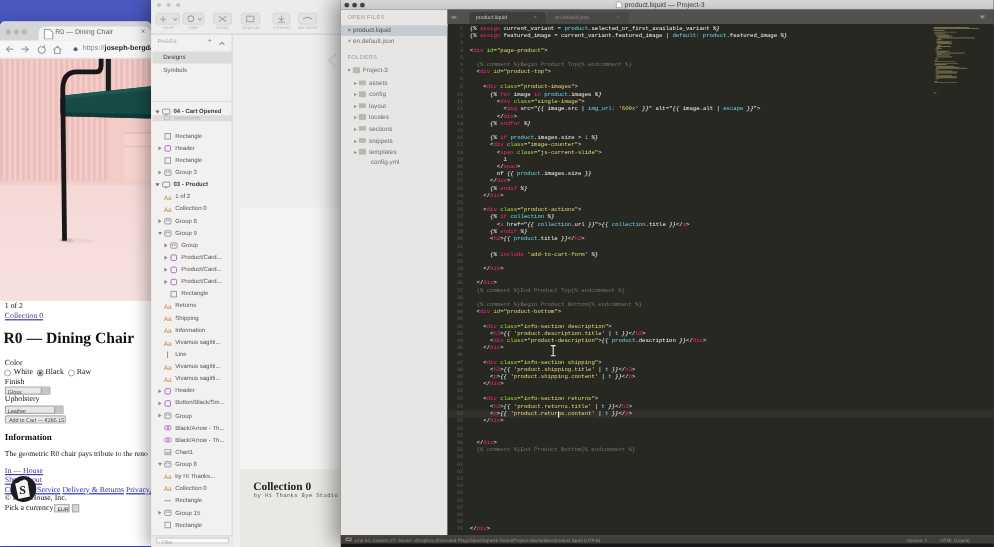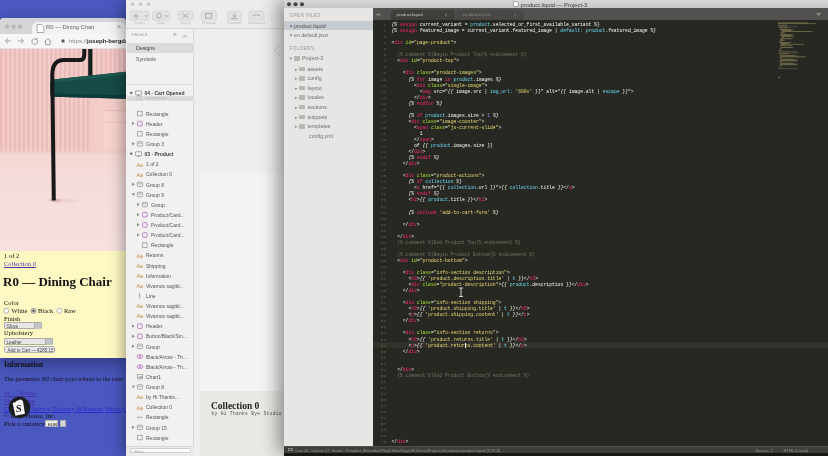--- a/index.html
+++ b/index.html
@@ -2,21 +2,21 @@
 <html><head><meta charset="utf-8"><style>
 *{margin:0;padding:0;box-sizing:border-box}
 html,body{width:828px;height:456px;overflow:hidden;background:#4a58c0;font-family:"Liberation Sans",sans-serif}
 .abs{position:absolute}
 .sbrow{position:absolute;font-size:5.3px;color:#6e6e6e;white-space:nowrap}
 .tri{color:#8f8f8f;font-size:5px;margin-right:1.5px}
 .fold{display:inline-block;width:6px;height:4.5px;background:#b9b7b4;border-radius:0.8px;margin-right:2.5px;vertical-align:-0.5px}
 </style></head>
 <body>
 
-<div class="abs" id="browser" style="left:0;top:18px;width:126px;height:340px;background:#fef9c3;border-radius:4px 4px 0 0;box-shadow:0 6px 18px rgba(0,0,0,.35)">
+<div class="abs" id="browser" style="left:0;top:18px;width:126px;height:437px;background:#ffffff;border-radius:4px 4px 0 0;box-shadow:0 6px 18px rgba(0,0,0,.35)">
 
   <div class="abs" style="left:0;top:0;width:126px;height:16.4px;background:#d4d5d7;border-radius:4px 4px 0 0"></div>
   <svg class="abs" style="left:0;top:0" width="126" height="17">
     <circle cx="7" cy="8.6" r="2.2" fill="#b9b6ba"></circle>
       <circle cx="13.6" cy="8.6" r="2.2" fill="#b9b6ba"></circle>
       <circle cx="20.2" cy="8.6" r="2.2" fill="#b9b6ba"></circle>
   </svg>
   <div class="abs" style="left:31.5px;top:3.6px;width:94.5px;height:12.8px;background:#f3f2f2;border-radius:6px 6px 0 0"></div>
   <svg class="abs" style="left:36px;top:6px" width="10" height="9">
       <path d="M1,0.5 h4.5 l2.5,2.5 v5.5 h-7 z" fill="#fff" stroke="#9aa0a6" stroke-width="0.9"></path>

